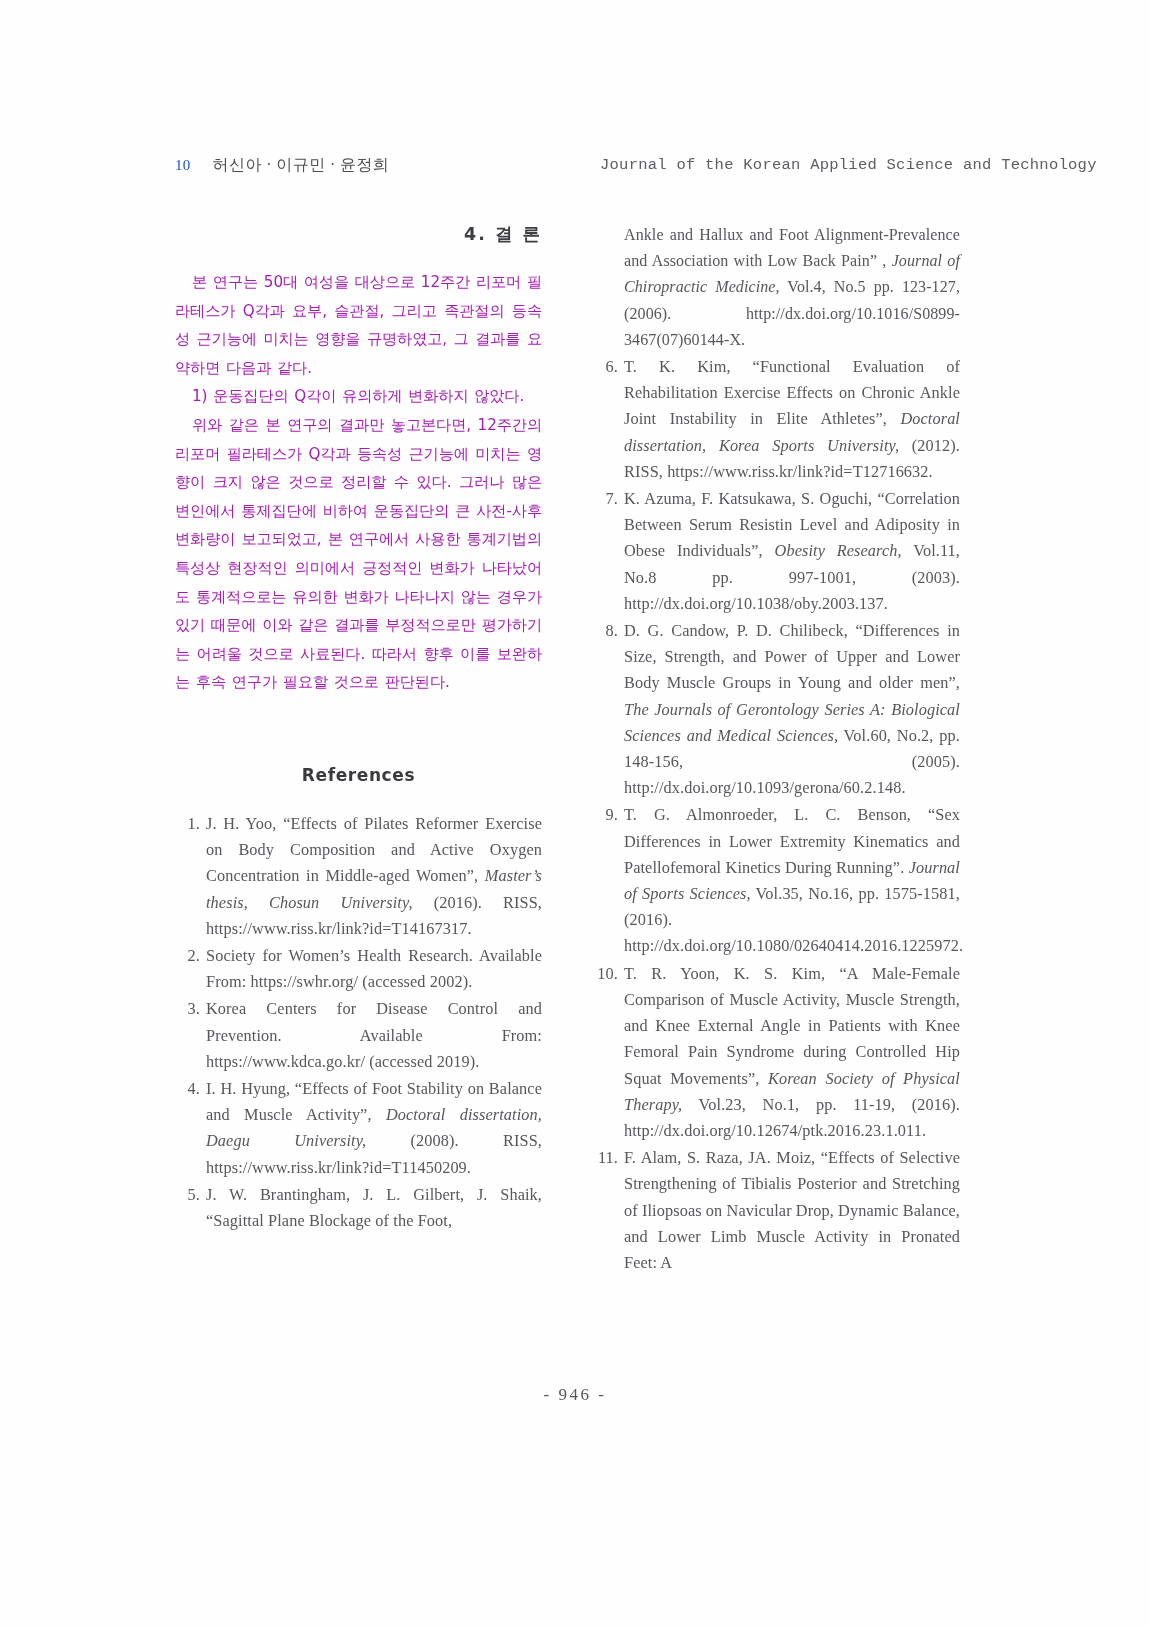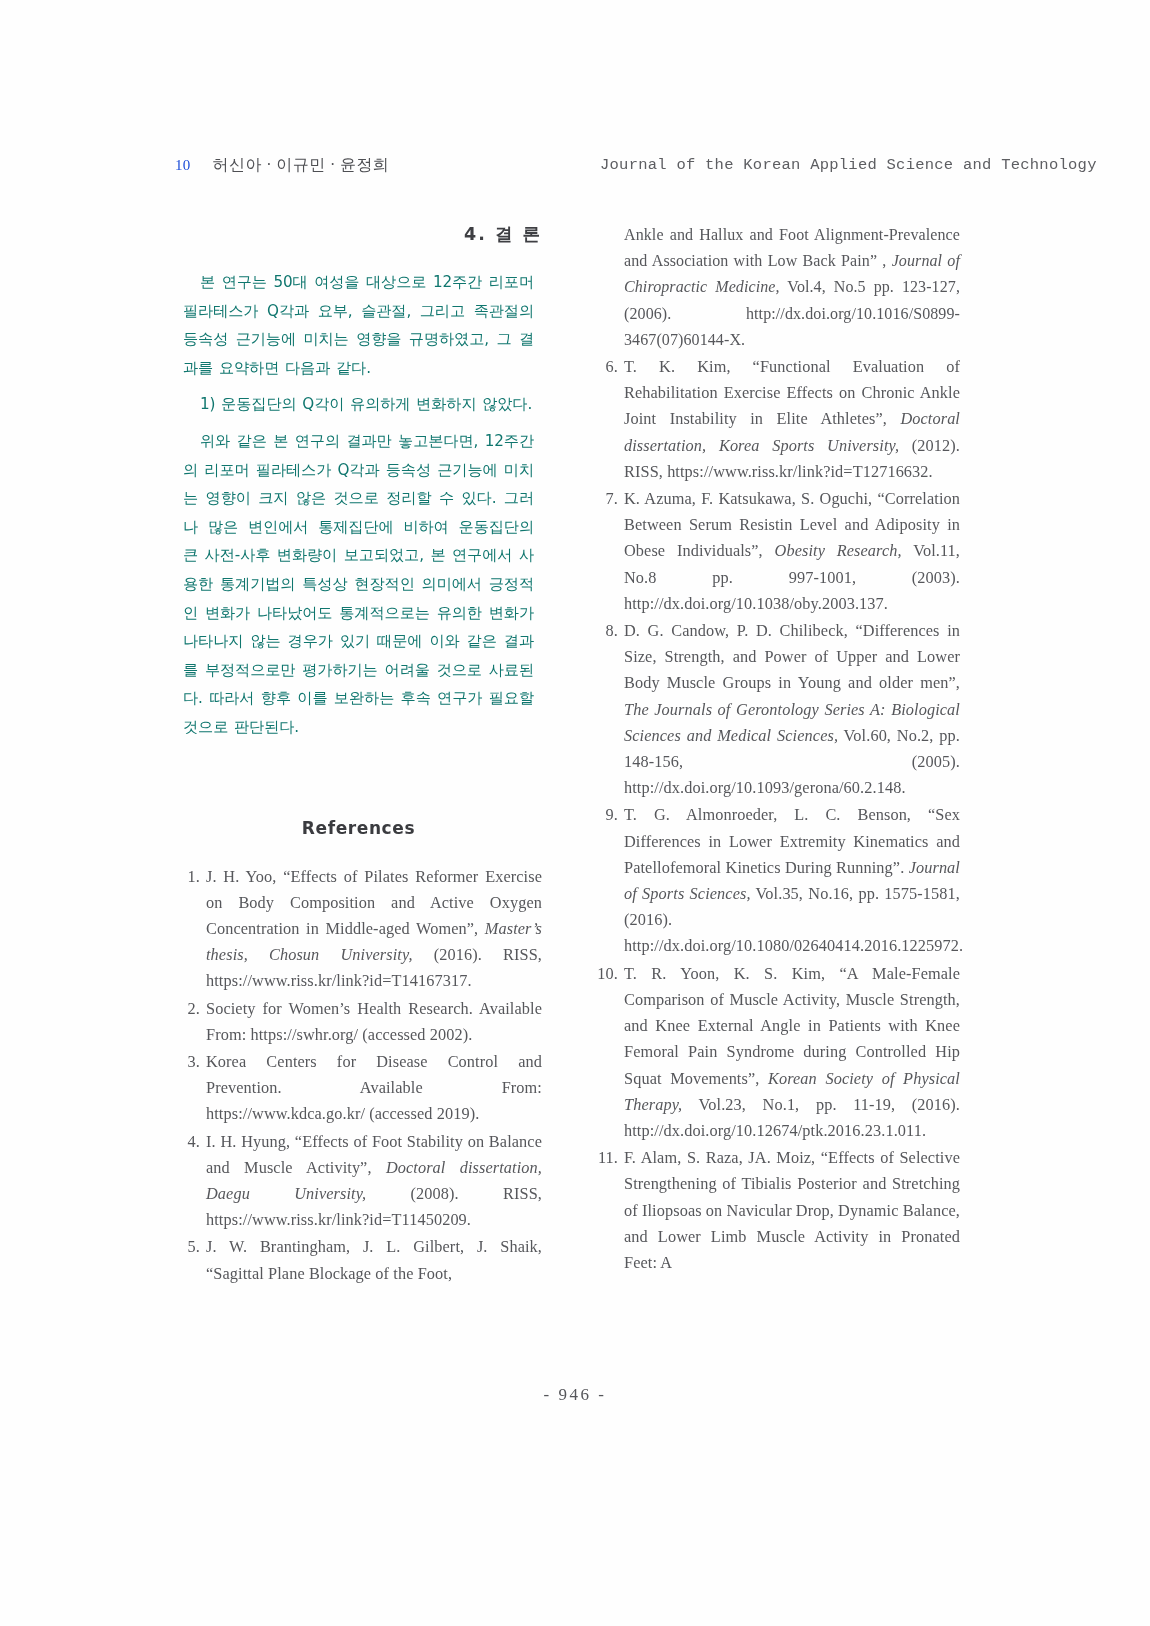--- a/index.html
+++ b/index.html
@@ -87,25 +87,25 @@
     font-family: "DejaVu Sans", sans-serif;
     font-weight: bold;
     font-size: 17px;
     color: #3a3b3f;
     letter-spacing: 0.6px;
     margin: 0 0 26px 0;
   }
 
   
   .ko-p {
-    margin: 8px;
+    margin: 0;
     font-family: "DejaVu Sans", sans-serif;
     font-size: 15.2px;
     line-height: 28.6px;
-    color: #0f766e;
+    color: #a21caf;
     text-align: justify;
     text-justify: inter-word;
     text-indent: 17px;
     letter-spacing: -0.1px;
     word-spacing: 1px;
   }
   .ko-p + .ko-p { margin-top: 0; }
 
   .spacer-ref { height: 68px; }
 

